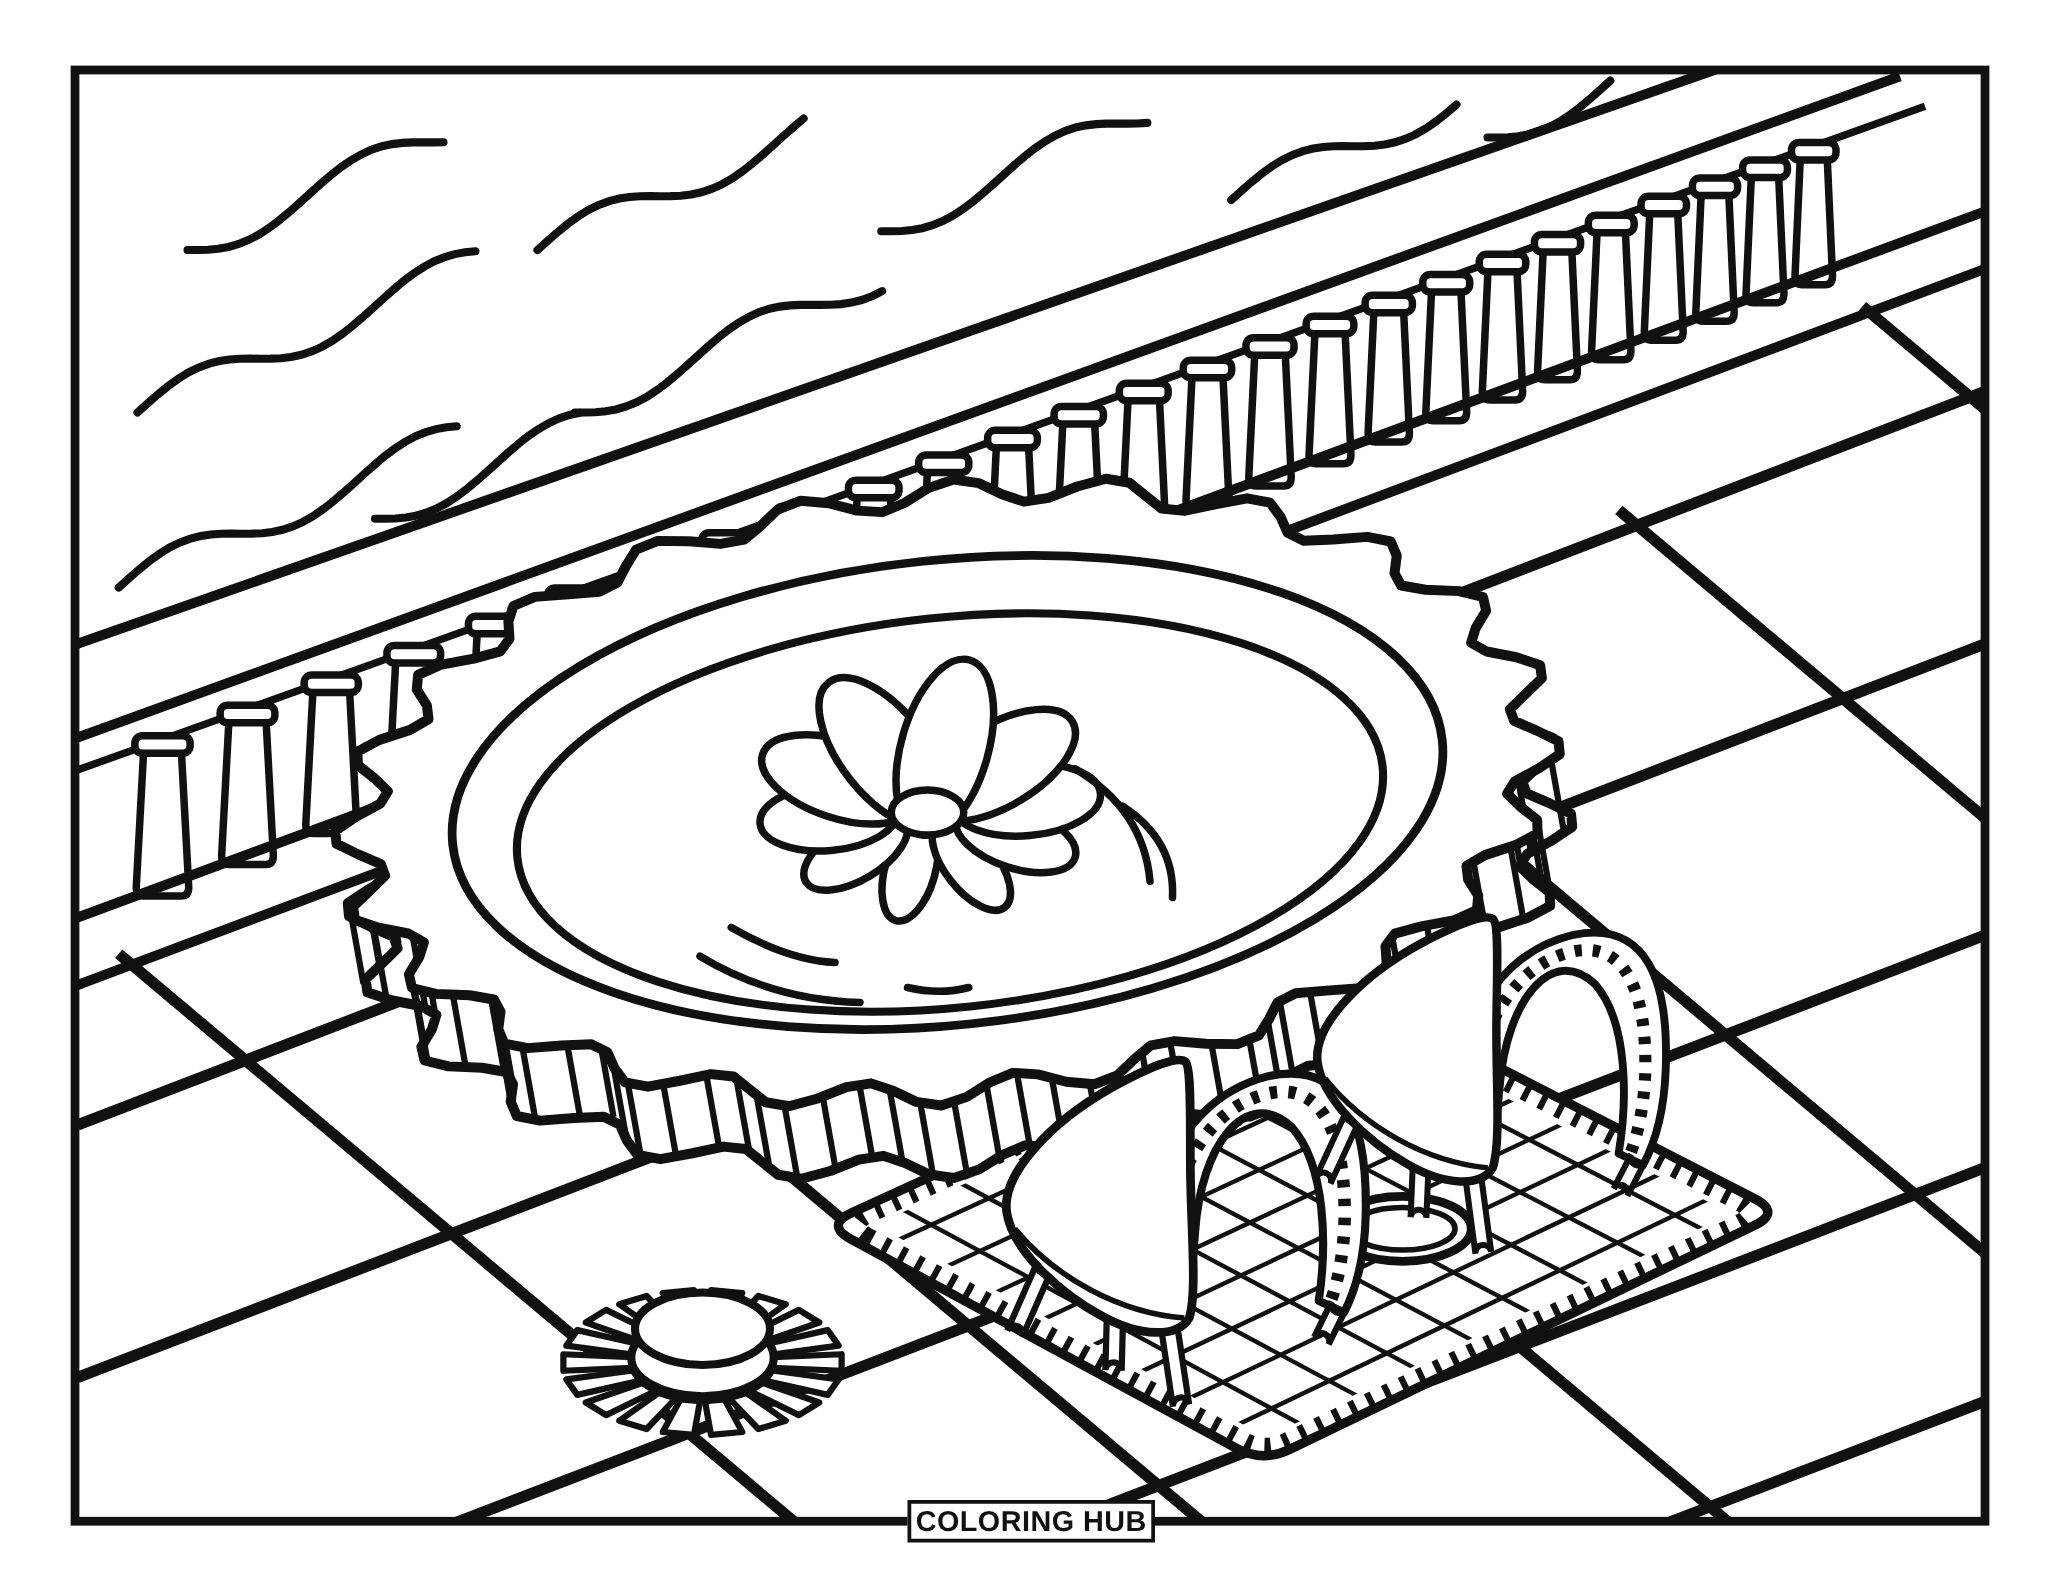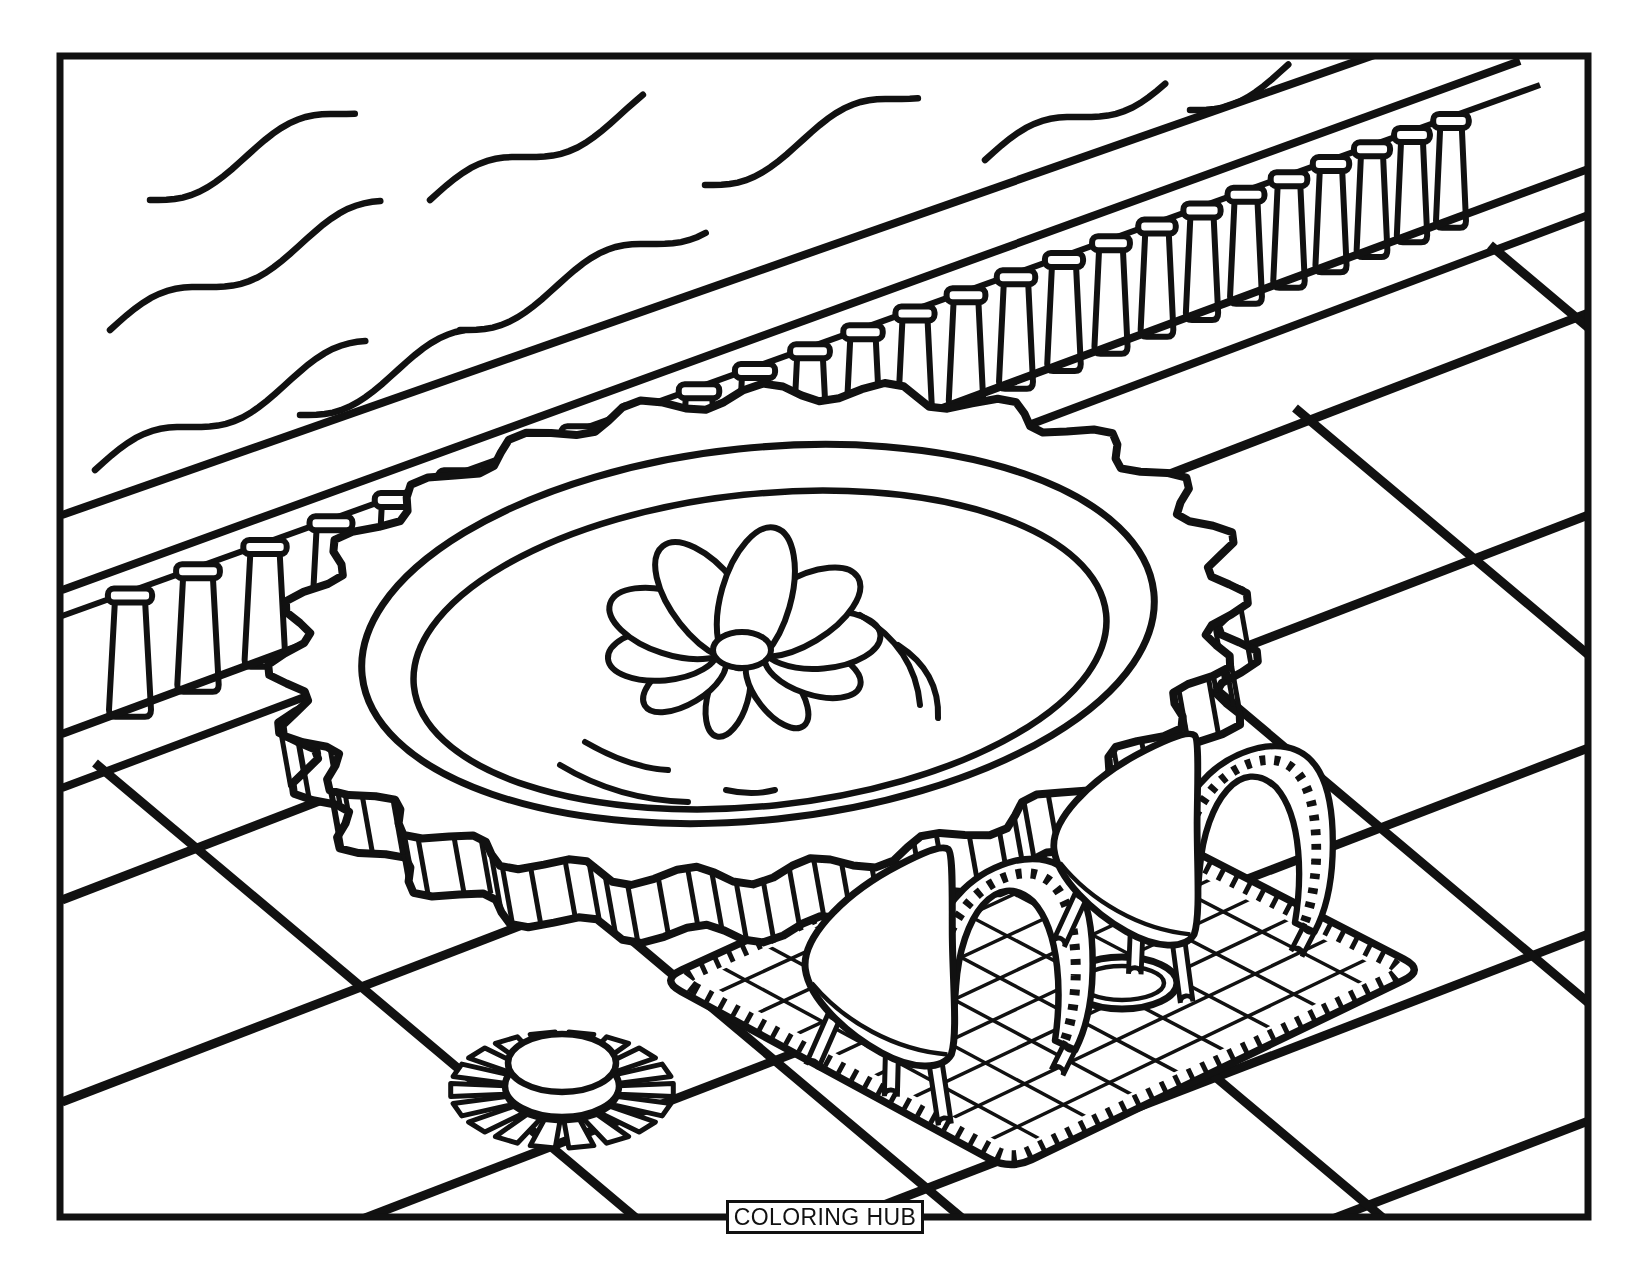--- a/index.html
+++ b/index.html
@@ -5,21 +5,21 @@
   :root{ --ink:#111111; --bg:#ffffff; }
   html,body{margin:0;padding:0;background:var(--bg);}
   .stage{position:relative;width:1650px;height:1275px;background:var(--bg);
          font-family:"Liberation Sans",sans-serif;overflow:hidden;}
   .stage svg{position:absolute;left:0;top:0;width:1650px;height:1275px;}
   .ln{fill:none;stroke:var(--ink);}
   .sh{fill:var(--bg);stroke:var(--ink);}
   .brand{position:absolute;left:726px;top:1200px;width:198px;height:34px;
          background:var(--bg);border:3.5px solid var(--ink);box-sizing:border-box;
          display:flex;align-items:center;justify-content:center;}
-  .brand span{font-weight:normal;font-size:23px;letter-spacing:.4px;color:var(--ink);white-space:nowrap;}
+  .brand span{font-weight:bold;font-size:23px;letter-spacing:.4px;color:var(--ink);white-space:nowrap;}
 </style>
 </head>
 <body>
 
 <div class="stage">
   <svg id="scene" viewBox="0 0 1650 1275">
     <defs>
       <clipPath id="cpFrame">
           <rect x="63" y="59" width="1524" height="1155"></rect>
         </clipPath>

